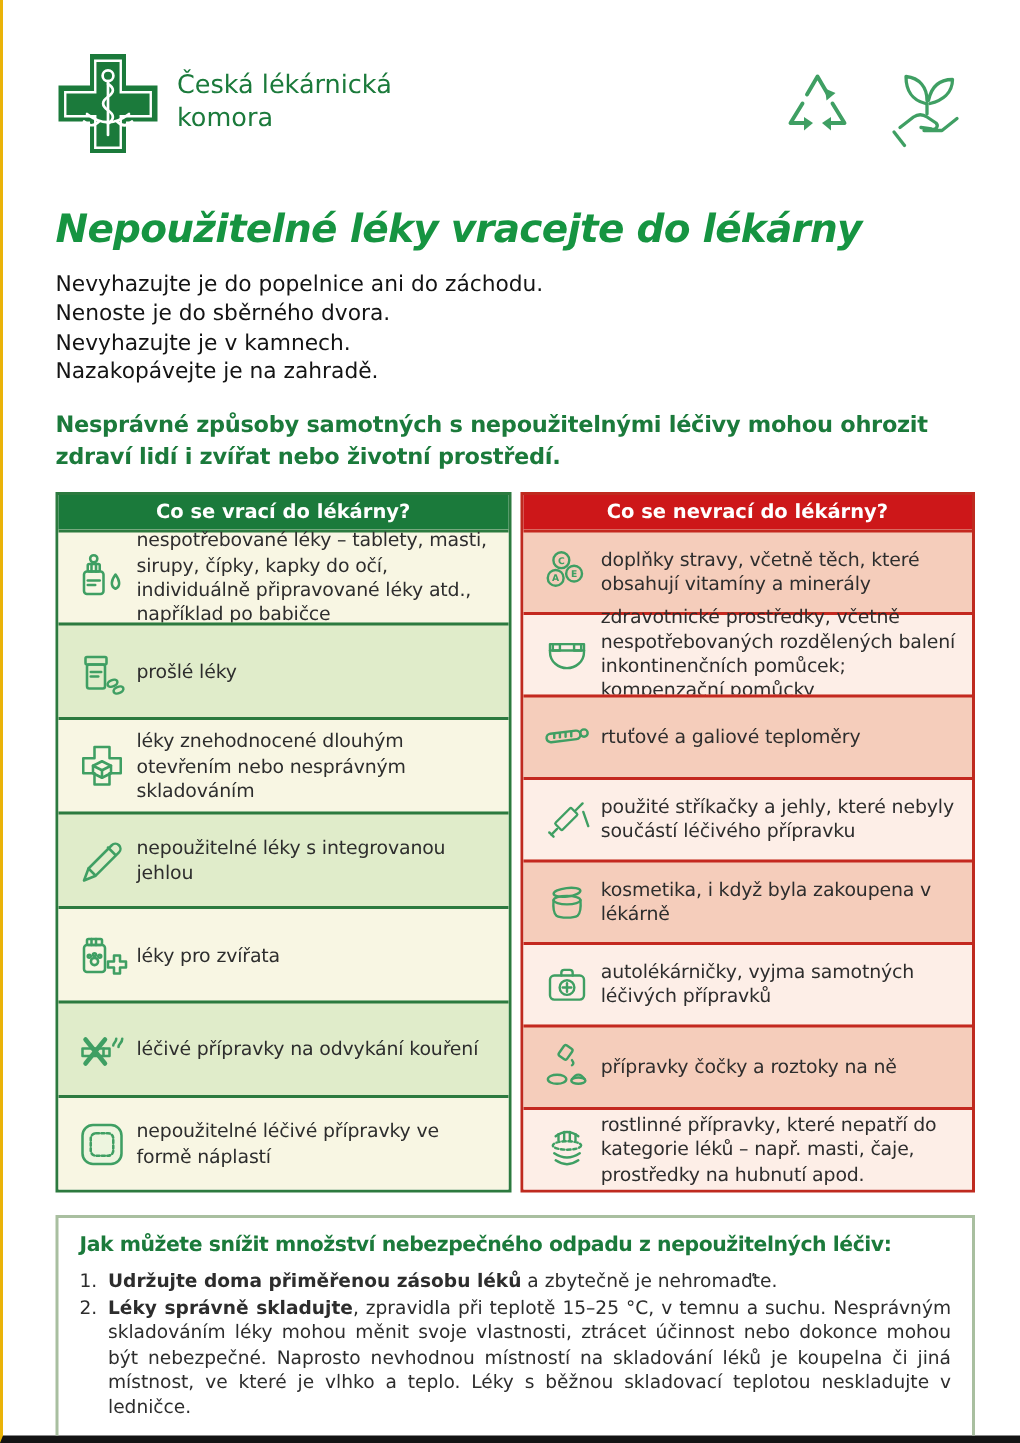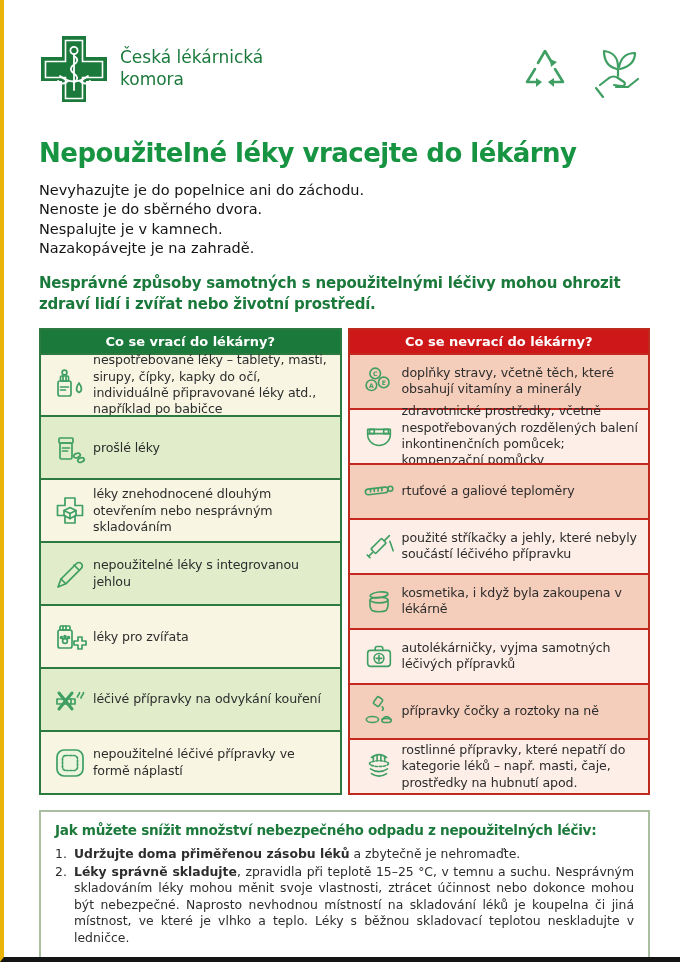--- a/index.html
+++ b/index.html
@@ -1,28 +1,28 @@
 <!DOCTYPE html>
 <html><head>
 <meta charset="utf-8">
 <style>
   html,body{margin:0;padding:0;background:#fff;}
   .page{
     width:680px;height:962px;box-sizing:border-box;overflow:hidden;
-    background:#fff;border-left:4px solid #eab308;border-bottom:5px solid #141414;
+    background:#fff;border-left:2px solid #eab308;border-bottom:5px solid #141414;
     font-family:"DejaVu Sans",sans-serif;color:#2d2d2d;
     padding:34px 30px 0 35px;position:relative;
   }
   
   .hdr{display:flex;justify-content:space-between;align-items:flex-start;}
   .brand{display:flex;gap:11px;align-items:flex-start;}
   .brand-text{color:#1b7a3b;font-size:17px;line-height:1.28;padding-top:13px;}
   .eco-icons{display:flex;gap:16px;align-items:center;padding-top:8px;}
   
-  .title{color:#169441;font-size:26px;font-weight:bold;letter-spacing:-0.5px;margin:34px 0 0 0;}
+  .title{color:#169441;font-size:26px;font-weight:bold;letter-spacing:-0.5px;margin:34px 0 0 0;font-style:italic;}
   .warnings{margin-top:13px;font-size:14.5px;font-weight:normal;color:#141414;line-height:1.33;}
   .lead{margin-top:15px;font-size:15px;font-weight:bold;color:#1b7a3b;line-height:1.38;letter-spacing:-0.2px;}
   
   .rtable{display:grid;grid-template-columns:1fr 1fr;gap:6px;margin-top:13px;}
   .col{border:2px solid;display:flex;flex-direction:column;}
   .col-left{border-color:#2c7a3f;}
   .col-right{border-color:#bf2a1f;}
   .col-head{color:#fff;font-size:13px;font-weight:bold;text-align:center;padding:4px 2px;}
   .col-left .col-head{background:#1b7a3b;}
   .col-right .col-head{background:#cd1719;}
@@ -86,21 +86,21 @@
         <path d="M8 46 l7 9"></path>
       </svg>
     </div>
   </div>
 
   <h1 class="title">Nepoužitelné léky vracejte do lékárny</h1>
 
   <div class="warnings">
     <div>Nevyhazujte je do popelnice ani do záchodu.</div>
     <div>Nenoste je do sběrného dvora.</div>
-    <div>Nespalujte je v kamnech.</div>
+    <div>Nevyhazujte je v kamnech.</div>
     <div>Nazakopávejte je na zahradě.</div>
   </div>
 
   <div class="lead">Nesprávné způsoby samotných s nepoužitelnými léčivy mohou ohrozit zdraví lidí i zvířat nebo životní prostředí.</div>
 
   <div class="rtable">
 
     <div class="col col-left">
       <div class="col-head">Co se vrací do lékárny?</div>
 

